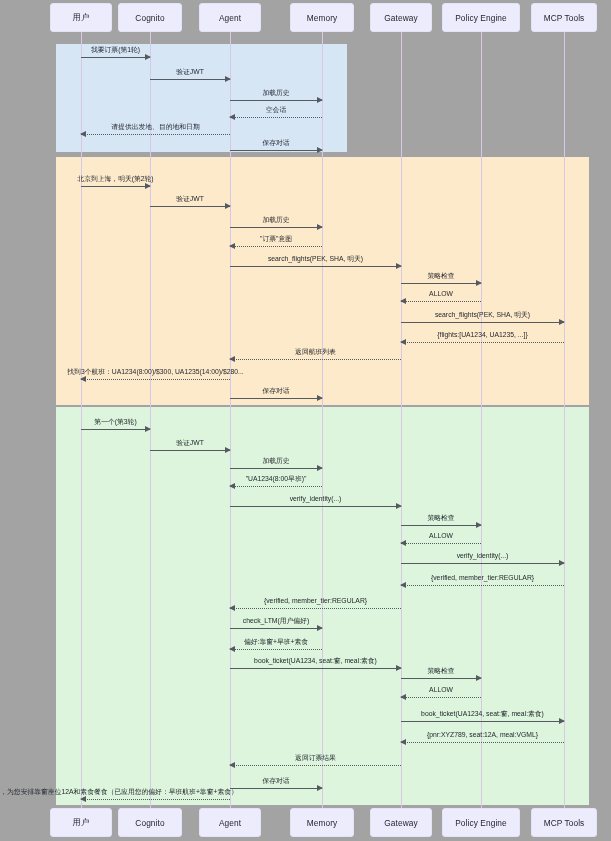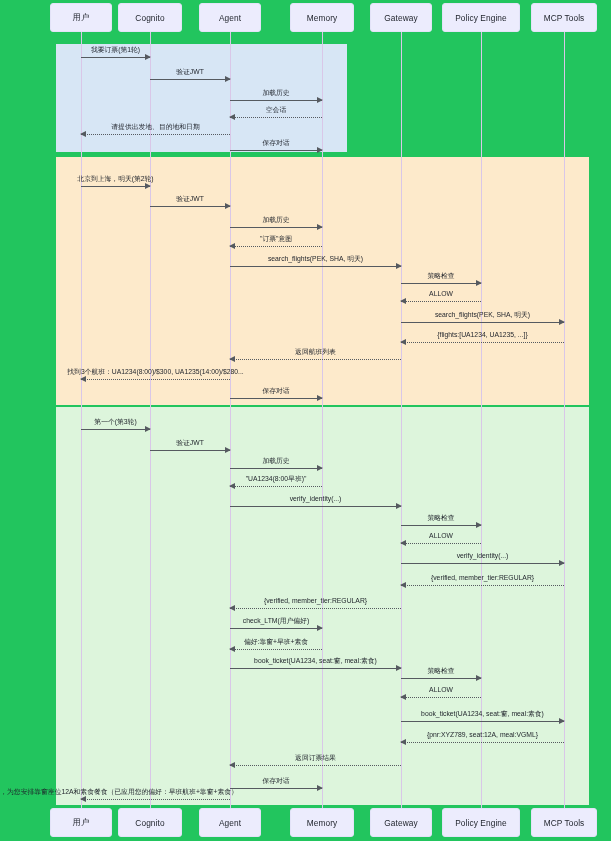--- a/index.html
+++ b/index.html
@@ -7,21 +7,21 @@
     padding: 0;
     background: #ffffff;
   }
   body {
     font-family: "Liberation Sans", "DejaVu Sans", sans-serif;
   }
   #canvas {
     position: relative;
     width: 611px;
     height: 841px;
-    background: #22c55e;
+    background: #a3a3a3;
     overflow: hidden;
   }
   
   .band {
     position: absolute;
     left: 0;
     box-sizing: border-box;
   }
   
   .pbox {

